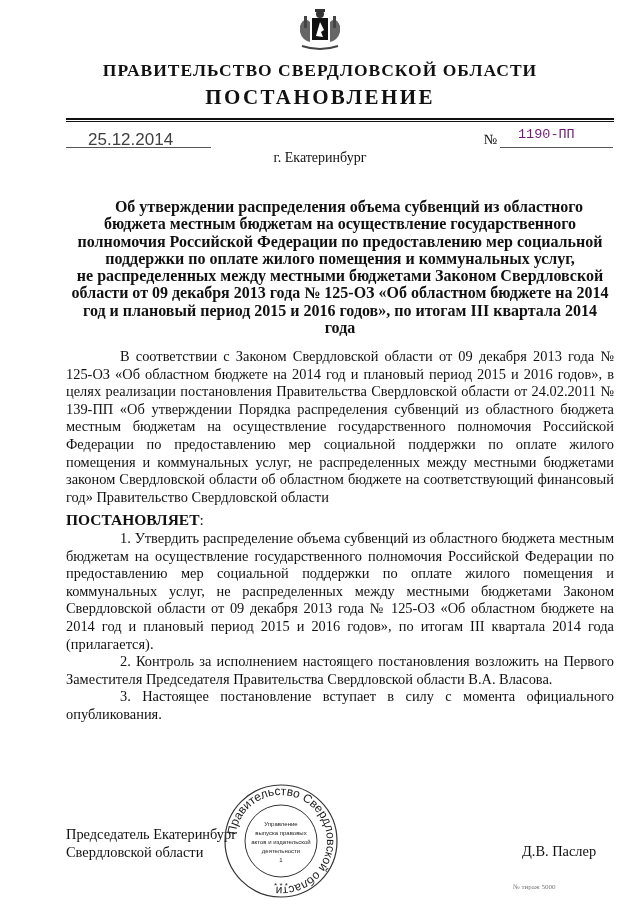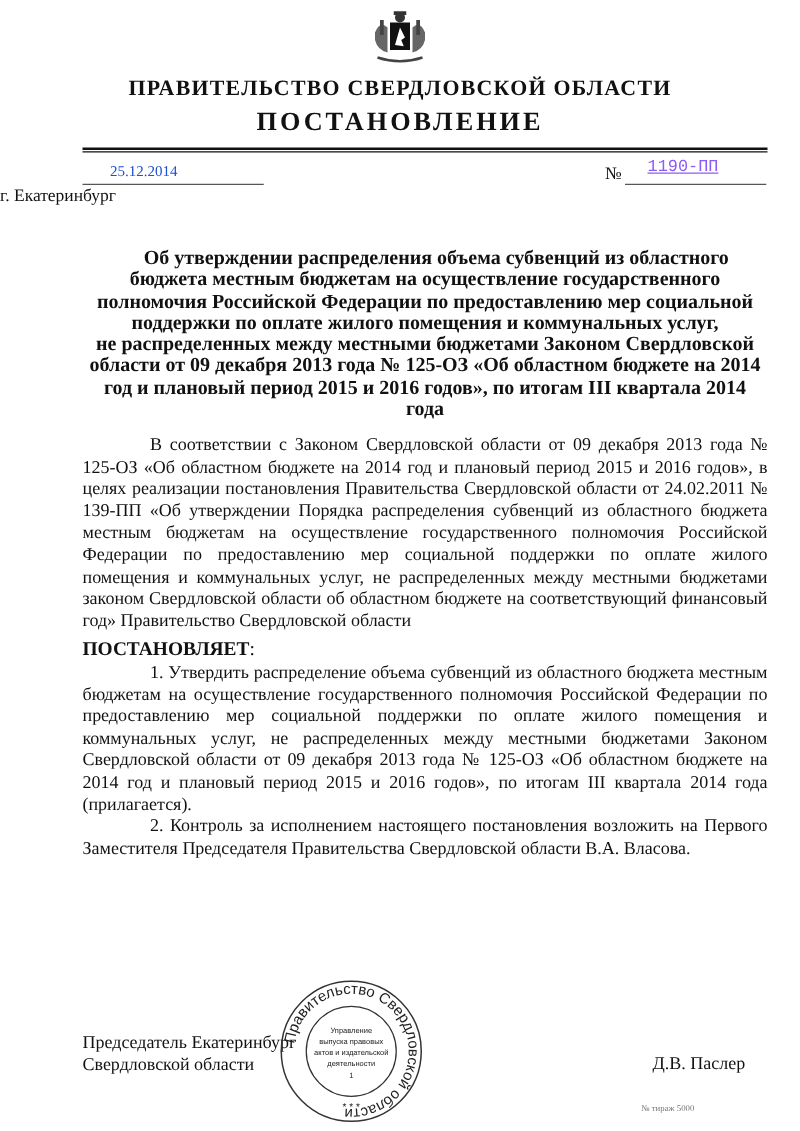--- a/index.html
+++ b/index.html
@@ -3,26 +3,26 @@
 <meta charset="utf-8">
 <style>
   html, body { margin: 0; padding: 0; background: #ffffff; }
   body { width: 640px; height: 905px; position: relative; overflow: hidden; color: #111; font-family: "Liberation Serif", serif; }
   .abs { position: absolute; }
   .emblem { left: 296px; top: 6px; width: 48px; height: 46px; }
   .gov { left: 0; width: 640px; top: 60px; text-align: center; font-weight: bold; font-size: 17.5px; letter-spacing: 1px; }
   .decree { left: 0; width: 640px; top: 85px; text-align: center; font-weight: bold; font-size: 21px; letter-spacing: 2.4px; }
   .rule1 { left: 66px; top: 118px; width: 548px; height: 2px; background: #111; }
   .rule2 { left: 66px; top: 121px; width: 548px; height: 1px; background: #111; }
-  .date { left: 88px; top: 130px; font-family: Liberation Serif, serif; font-size: 12px; color: #1d4ed8; }
+  .date { left: 88px; top: 130px; font-family: Liberation Sans, sans-serif; font-size: 17px; color: #404040; }
   .date-line { left: 66px; top: 147px; width: 145px; height: 1px; background: #555; }
   .num-sign { left: 484px; top: 132px; font-size: 14px; }
-  .num { left: 518px; top: 127px; font-family: "Liberation Mono", monospace; font-size: 13.5px; color: #8b5cf6; text-decoration: underline; }
+  .num { left: 518px; top: 127px; font-family: "Liberation Mono", monospace; font-size: 13.5px; color: #701a75; }
   .num-line { left: 500px; top: 147px; width: 113px; height: 1px; background: #555; }
-  .city { left: 0; width: 640px; top: 150px; font-size: 14px; }
+  .city { left: 0; width: 640px; top: 150px; text-align: center; font-size: 14px; }
   .title { left: 66px; width: 548px; top: 198px; text-align: center; font-weight: bold; font-size: 16px; line-height: 17.3px; }
   .body { left: 66px; width: 548px; font-size: 14.4px; line-height: 17.6px; text-align: justify; }
   .p1 { top: 348px; font-family: Liberation Serif, serif; }
   .indent { text-indent: 54px; }
   .resolves { top: 511px; font-weight: bold; font-size: 15.5px; }
   .items { top: 530px; }
   .items p { margin: 0; }
   .body p { margin: 0; }
   .sig-left { left: 66px; top: 826px; font-size: 14.4px; line-height: 17.6px; }
   .sig-right { left: 522px; top: 843px; font-size: 14.4px; }
@@ -74,20 +74,21 @@
   <p class="indent">В соответствии с Законом Свердловской области от 09 декабря 2013 года № 125-ОЗ «Об областном бюджете на 2014 год и плановый период 2015 и 2016 годов», в целях реализации постановления Правительства Свердловской области от 24.02.2011 № 139-ПП «Об утверждении Порядка распределения субвенций из областного бюджета местным бюджетам на осуществление государственного полномочия Российской Федерации по предоставлению мер социальной поддержки по оплате жилого помещения и коммунальных услуг, не распределенных между местными бюджетами законом Свердловской области об областном бюджете на соответствующий финансовый год» Правительство Свердловской области</p>
 </div>
 
 <div class="abs body resolves">
   <span>ПОСТАНОВЛЯЕТ</span><span style="font-weight:normal">:</span>
 </div>
 
 <div class="abs body items">
   <p class="indent">1. Утвердить распределение объема субвенций из областного бюджета местным бюджетам на осуществление государственного полномочия Российской Федерации по предоставлению мер социальной поддержки по оплате жилого помещения и коммунальных услуг, не распределенных между местными бюджетами Законом Свердловской области от 09 декабря 2013 года № 125-ОЗ «Об областном бюджете на 2014 год и плановый период 2015 и 2016 годов», по итогам III квартала 2014 года (прилагается).</p>
   <p class="indent">2. Контроль за исполнением настоящего постановления возложить на Первого Заместителя Председателя Правительства Свердловской области В.А. Власова.</p>
+  <p class="indent">3. Настоящее постановление вступает в силу с момента официального опубликования.</p>
 </div>
 
 <div class="abs sig-left">
   <div>Председатель Екатеринбург</div>
   <div>Свердловской области</div>
 </div>
 <div class="abs sig-right">Д.В. Паслер</div>
 
 <div class="abs stamp">
   <svg width="118" height="118" viewBox="0 0 118 118">

